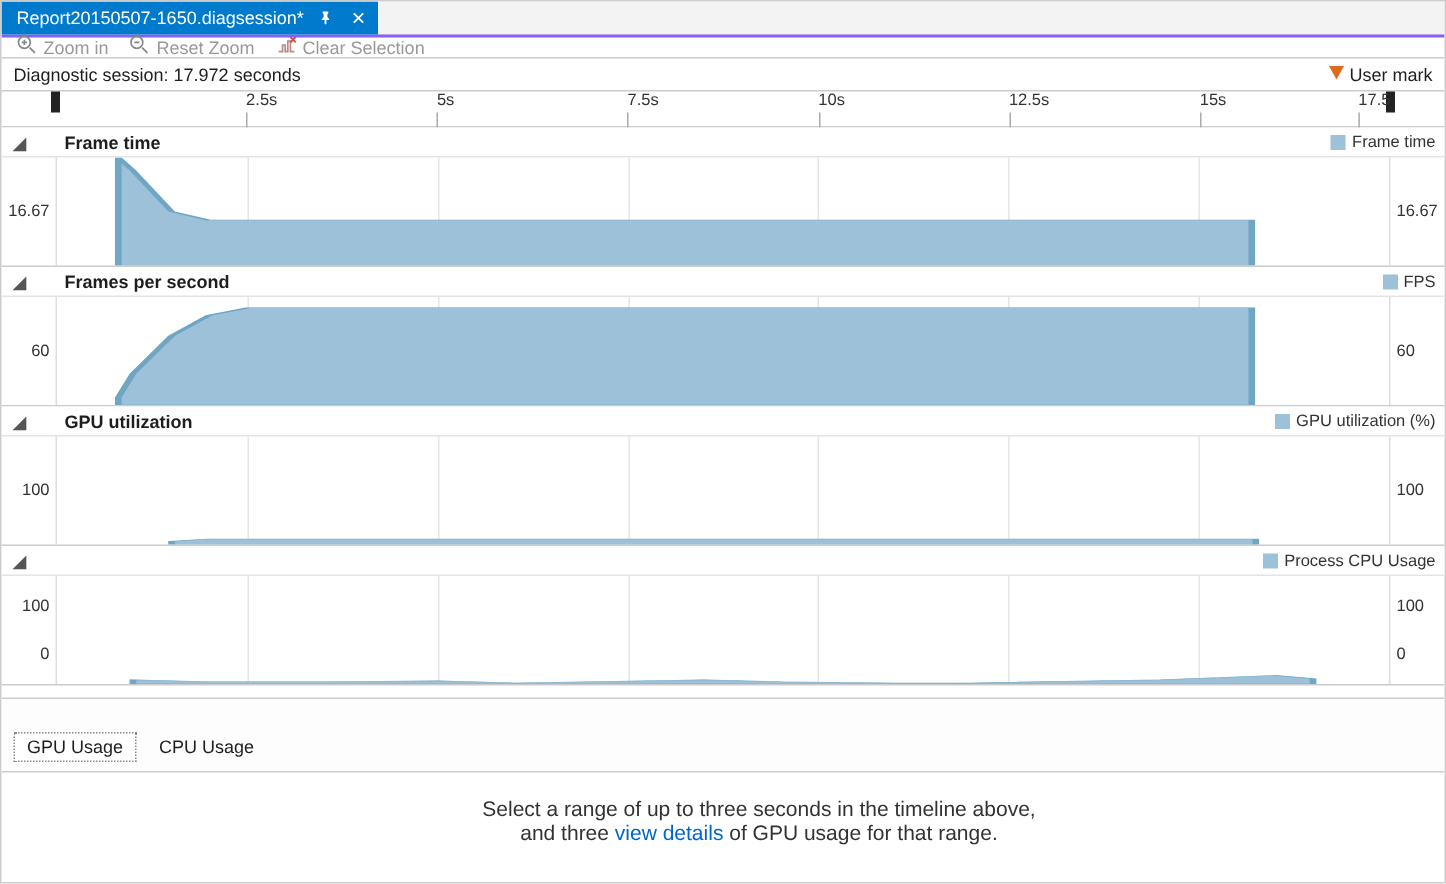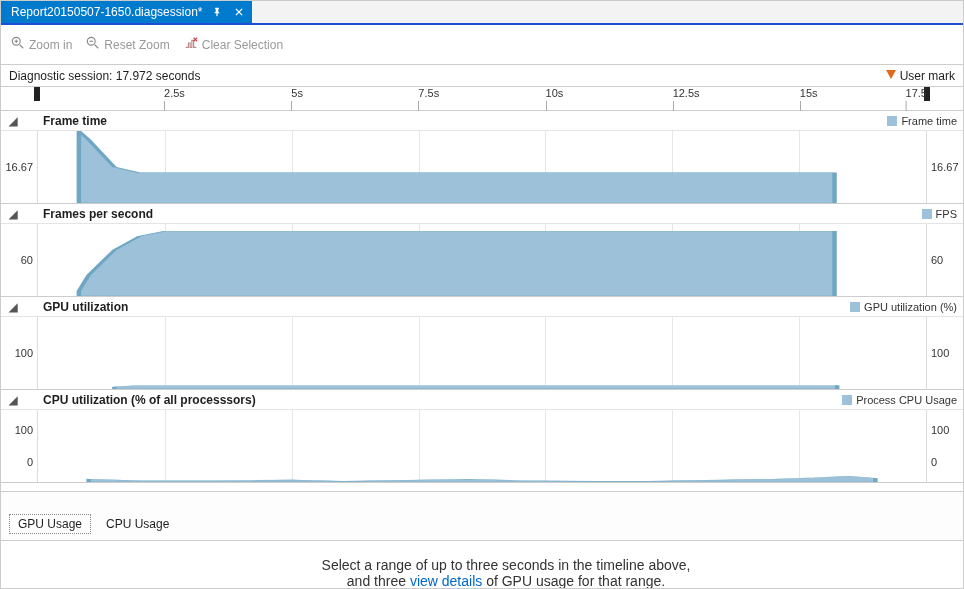--- a/index.html
+++ b/index.html
@@ -1,21 +1,21 @@
 <!DOCTYPE html>
 <html><head>
 <meta charset="utf-8">
 <style>
   * { box-sizing: border-box; margin: 0; padding: 0; }
   body { font-family: "Segoe UI", Tahoma, sans-serif; font-size: 12px; color: #1e1e1e; background: #fff; width: 964px; height: 589px; overflow: hidden; border: 1px solid #ccc; }
-  .tab-bar { height: 24px; background: #f3f3f3; display: flex; align-items: stretch; border-bottom: 2px solid #1d4ed8; }
+  .tab-bar { height: 24px; background: #f3f3f3; display: flex; align-items: stretch; border-bottom: 2px solid #8b5cf6; }
   .tab { background: #007acc; color: #fff; display: flex; align-items: center; padding: 0 6px 0 10px; font-size: 12px; gap: 8px; }
   .tab-pin, .tab-close { width: 14px; height: 14px; display: inline-flex; align-items: center; justify-content: center; cursor: pointer; }
   .tab-pin svg, .tab-close svg { width: 10px; height: 10px; }
-  .toolbar { height: 40px; display: flex; align-items: center; padding: 0 10px; gap: 14px; border-bottom: 1px solid #ccc; color: #555; }
+  .toolbar { height: 14px; display: flex; align-items: center; padding: 0 10px; gap: 14px; border-bottom: 1px solid #ccc; color: #555; }
   .tool-btn { display: flex; align-items: center; gap: 4px; cursor: pointer; font-size: 12px; }
   .tool-btn.disabled { color: #999; cursor: default; }
   .tool-btn svg { width: 14px; height: 14px; }
   .session-bar { height: 22px; display: flex; align-items: center; justify-content: space-between; padding: 0 8px; border-bottom: 1px solid #ccc; }
   .session-bar .right { display: flex; align-items: center; gap: 4px; }
   .user-mark-icon { width: 10px; height: 10px; }
   .ruler { position: relative; height: 24px; border-bottom: 1px solid #ccc; margin: 0 0 0 0; text-align: right; }
   .ruler-inner { position: absolute; left: 36px; right: 36px; top: 0; bottom: 0; }
   .ruler-tick { position: absolute; top: 0; font-size: 11px; color: #333; }
   .ruler-tick::after { content: ""; position: absolute; left: 0; bottom: -24px; top: 14px; width: 1px; background: #aaa; }
@@ -203,21 +203,20 @@
     </div>
     <div class="axis right">
       <span>100</span>
     </div>
   </div>
 </div>
 
 <div class="lane">
   <div class="lane-head">
     <span class="collapse">◢</span>
-    <span class="title">CPU utilization (% of all processsors)</span>
     <span class="legend">
       <span class="legend-swatch"></span>
       <span>Process CPU Usage</span>
     </span>
   </div>
   <div class="lane-body">
     <div class="axis">
       <span>100</span>
       <span>0</span>
     </div>

